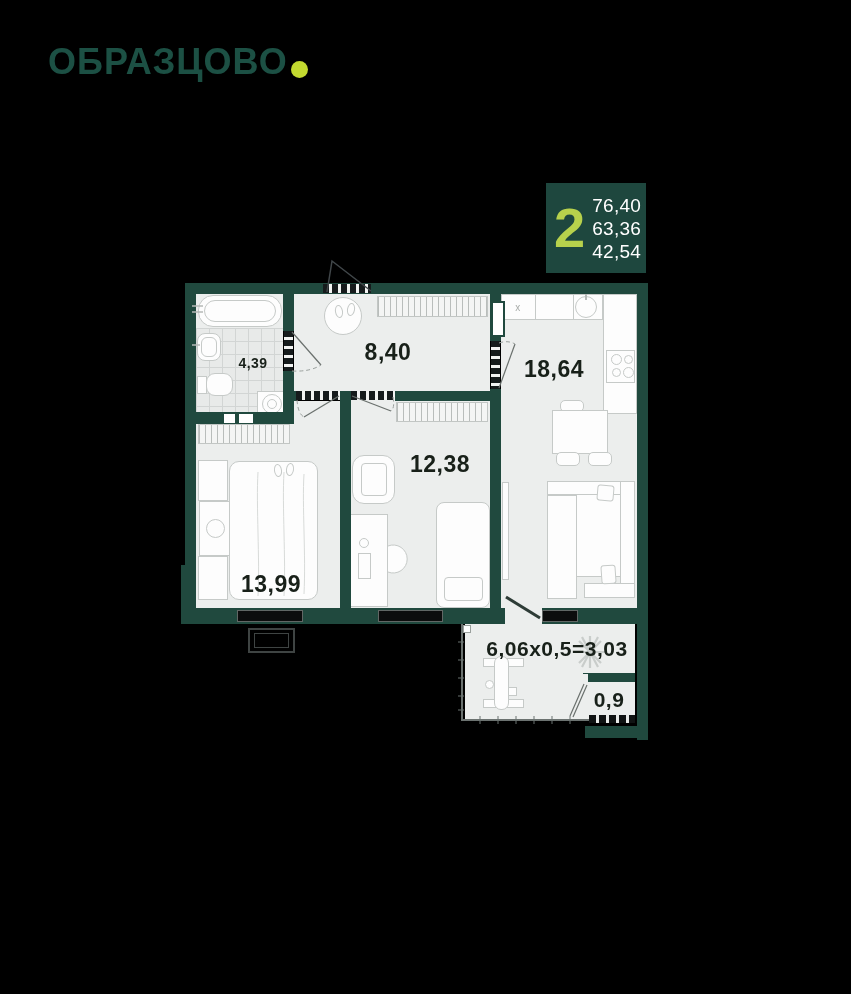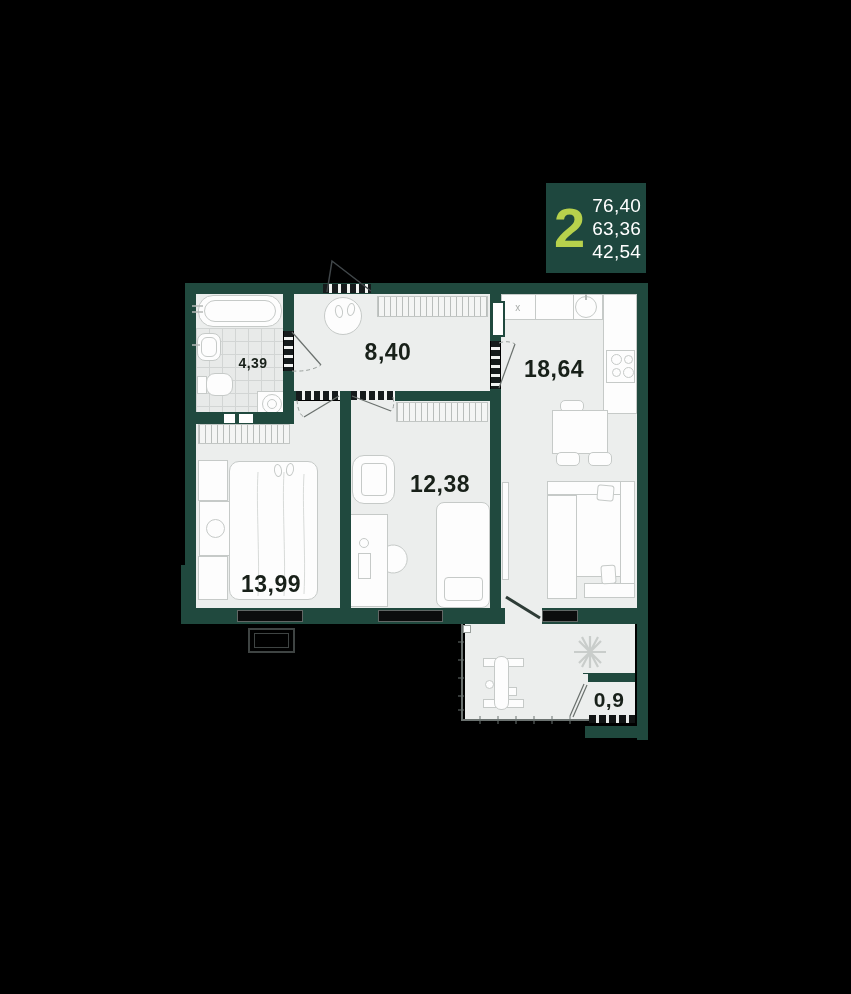--- a/index.html
+++ b/index.html
@@ -183,25 +183,30 @@
     </g>
 
     <path d="M458 642 L464 642 M458 660 L464 660 M458 678 L464 678 M458 696 L464 696 M458 710 L464 710" stroke="#6B7270" stroke-width="1"></path>
 
     <path d="M480 716 L480 724 M498 716 L498 724 M516 716 L516 724 M534 716 L534 724 M552 716 L552 724 M570 716 L570 724" stroke="#6B7270" stroke-width="1"></path>
   </svg>
 
   <div class="label" style="left:253px;top:363px;font-size:14px;">4,39</div>
   <div class="label" style="left:388px;top:352px;font-size:23px;">8,40</div>
   <div class="label" style="left:554px;top:369px;font-size:23px;">18,64</div>
-  <div class="label" style="left:440px;top:464px;font-size:23px;margin-top:20px;">12,38</div>
+  <div class="label" style="left:440px;top:464px;font-size:23px;">12,38</div>
   <div class="label" style="left:271px;top:584px;font-size:23px;">13,99</div>
+  <div class="label" style="left:557px;top:649px;font-size:21px;">6,06x0,5=3,03</div>
   <div class="label" style="left:609px;top:700px;font-size:21px;">0,9</div>
   <div class="label" style="left:518px;top:307px;font-size:10px;font-weight:400;color:#A8ACA9;">x</div>
 
+  <div id="logo">
+    <div class="txt">ОБРАЗЦОВО</div>
+    <div class="dot"></div>
+  </div>
 
   <div id="badge">
     <div class="num">2</div>
     <div class="areas">
       <div>76,40</div>
       <div>63,36</div>
       <div>42,54</div>
     </div>
   </div>
 

